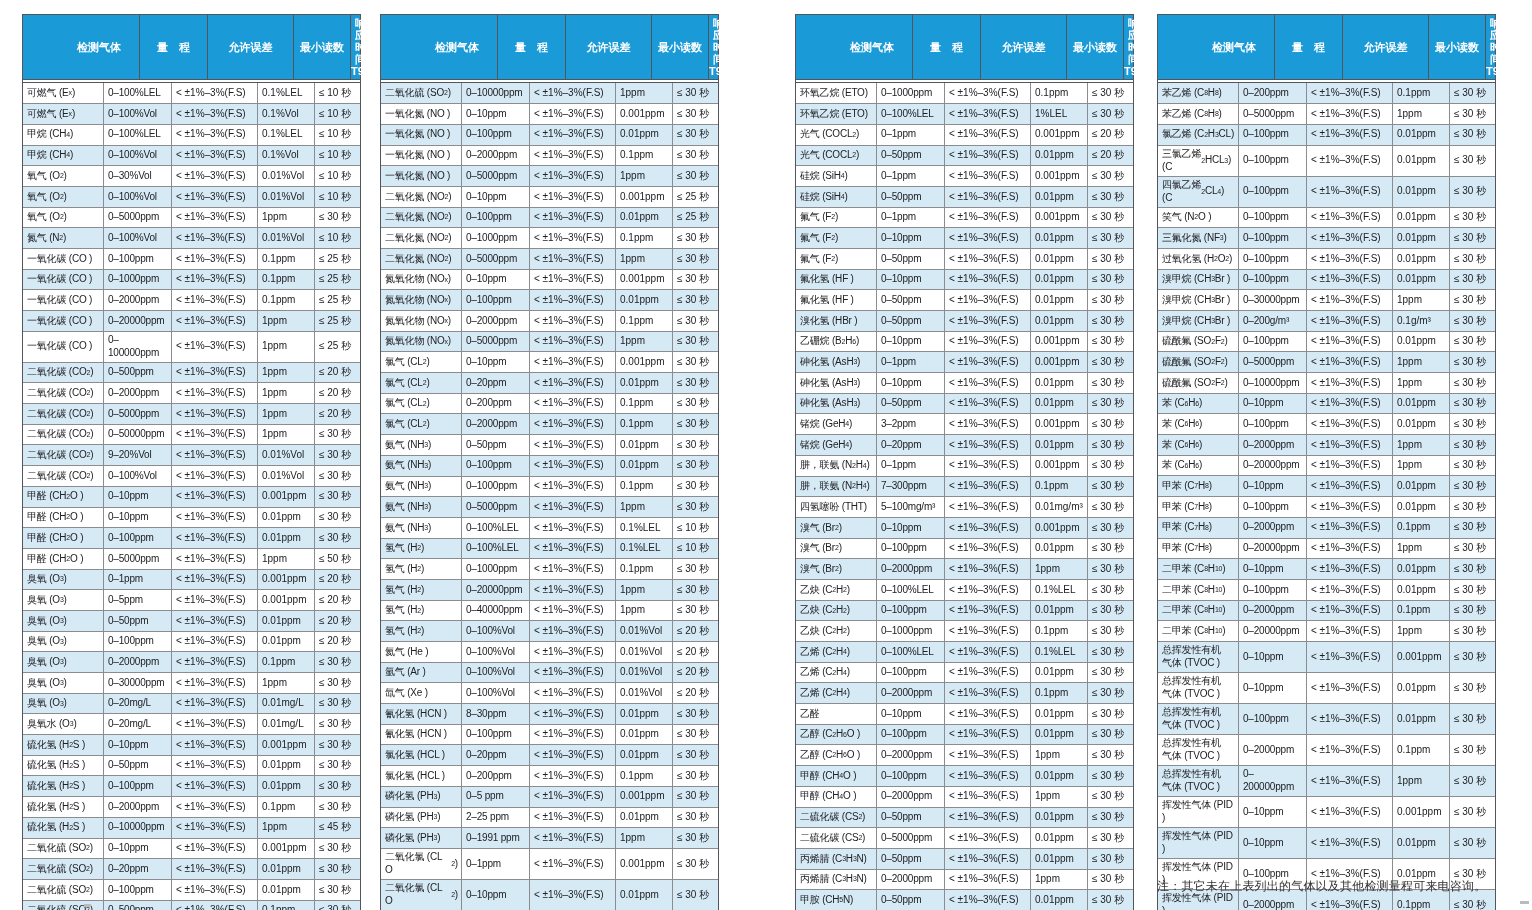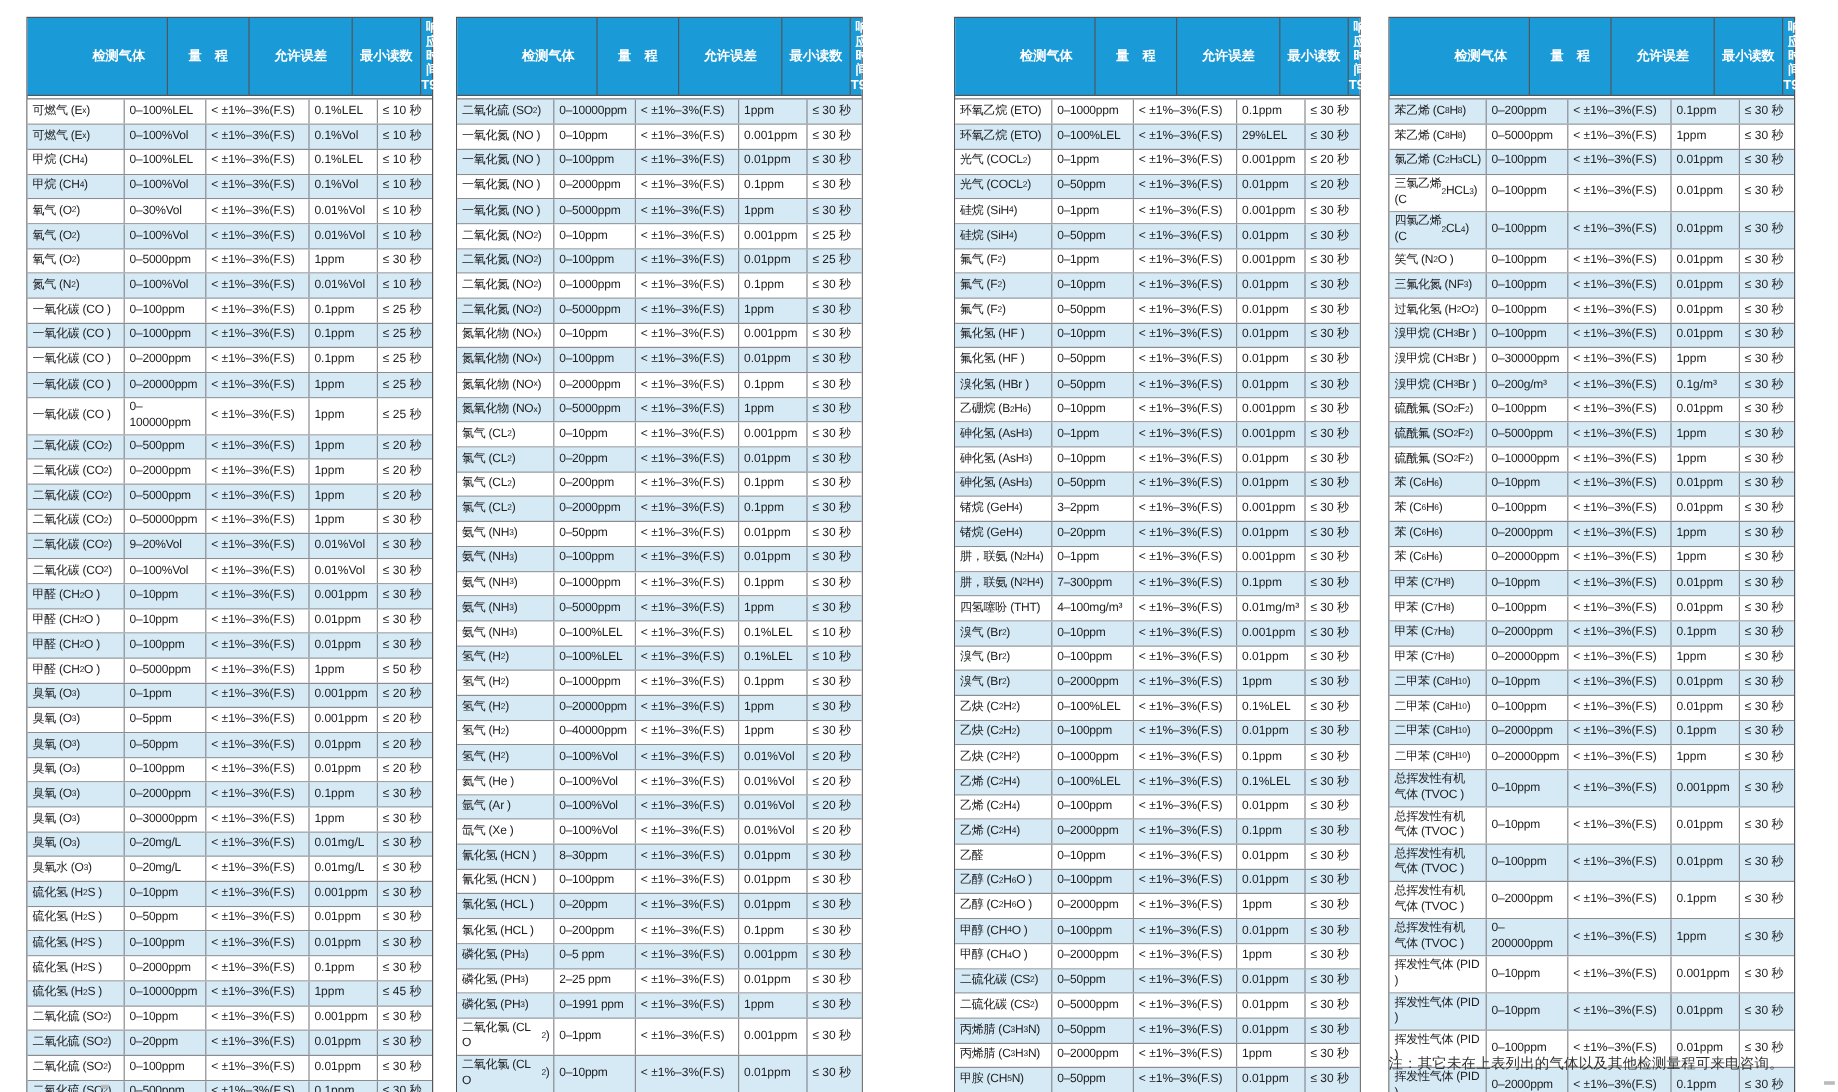--- a/index.html
+++ b/index.html
@@ -695,21 +695,21 @@
         <div class="td c0">环氧乙烷 (ETO)</div>
         <div class="td c1">0–1000ppm</div>
         <div class="td c2">&lt; ±1%–3%(F.S)</div>
         <div class="td c3">0.1ppm</div>
         <div class="td c4">≤ 30 秒</div>
       </div>
       <div class="trow b">
         <div class="td c0">环氧乙烷 (ETO)</div>
         <div class="td c1">0–100%LEL</div>
         <div class="td c2">&lt; ±1%–3%(F.S)</div>
-        <div class="td c3">29%LEL</div>
+        <div class="td c3">1%LEL</div>
         <div class="td c4">≤ 30 秒</div>
       </div>
       <div class="trow w">
         <div class="td c0">光气 (COCL<sub>2</sub>)</div>
         <div class="td c1">0–1ppm</div>
         <div class="td c2">&lt; ±1%–3%(F.S)</div>
         <div class="td c3">0.001ppm</div>
         <div class="td c4">≤ 20 秒</div>
       </div>
       <div class="trow b">
@@ -826,21 +826,21 @@
       </div>
       <div class="trow b">
         <div class="td c0">肼，联氨 (N<sub>2</sub>H<sub>4</sub>)</div>
         <div class="td c1">7–300ppm</div>
         <div class="td c2">&lt; ±1%–3%(F.S)</div>
         <div class="td c3">0.1ppm</div>
         <div class="td c4">≤ 30 秒</div>
       </div>
       <div class="trow w">
         <div class="td c0">四氢噻吩 (THT)</div>
-        <div class="td c1">4–100mg/m³</div>
+        <div class="td c1">5–100mg/m³</div>
         <div class="td c2">&lt; ±1%–3%(F.S)</div>
         <div class="td c3">0.01mg/m³</div>
         <div class="td c4">≤ 30 秒</div>
       </div>
       <div class="trow b">
         <div class="td c0">溴气 (Br<sub>2</sub>)</div>
         <div class="td c1">0–10ppm</div>
         <div class="td c2">&lt; ±1%–3%(F.S)</div>
         <div class="td c3">0.001ppm</div>
         <div class="td c4">≤ 30 秒</div>

